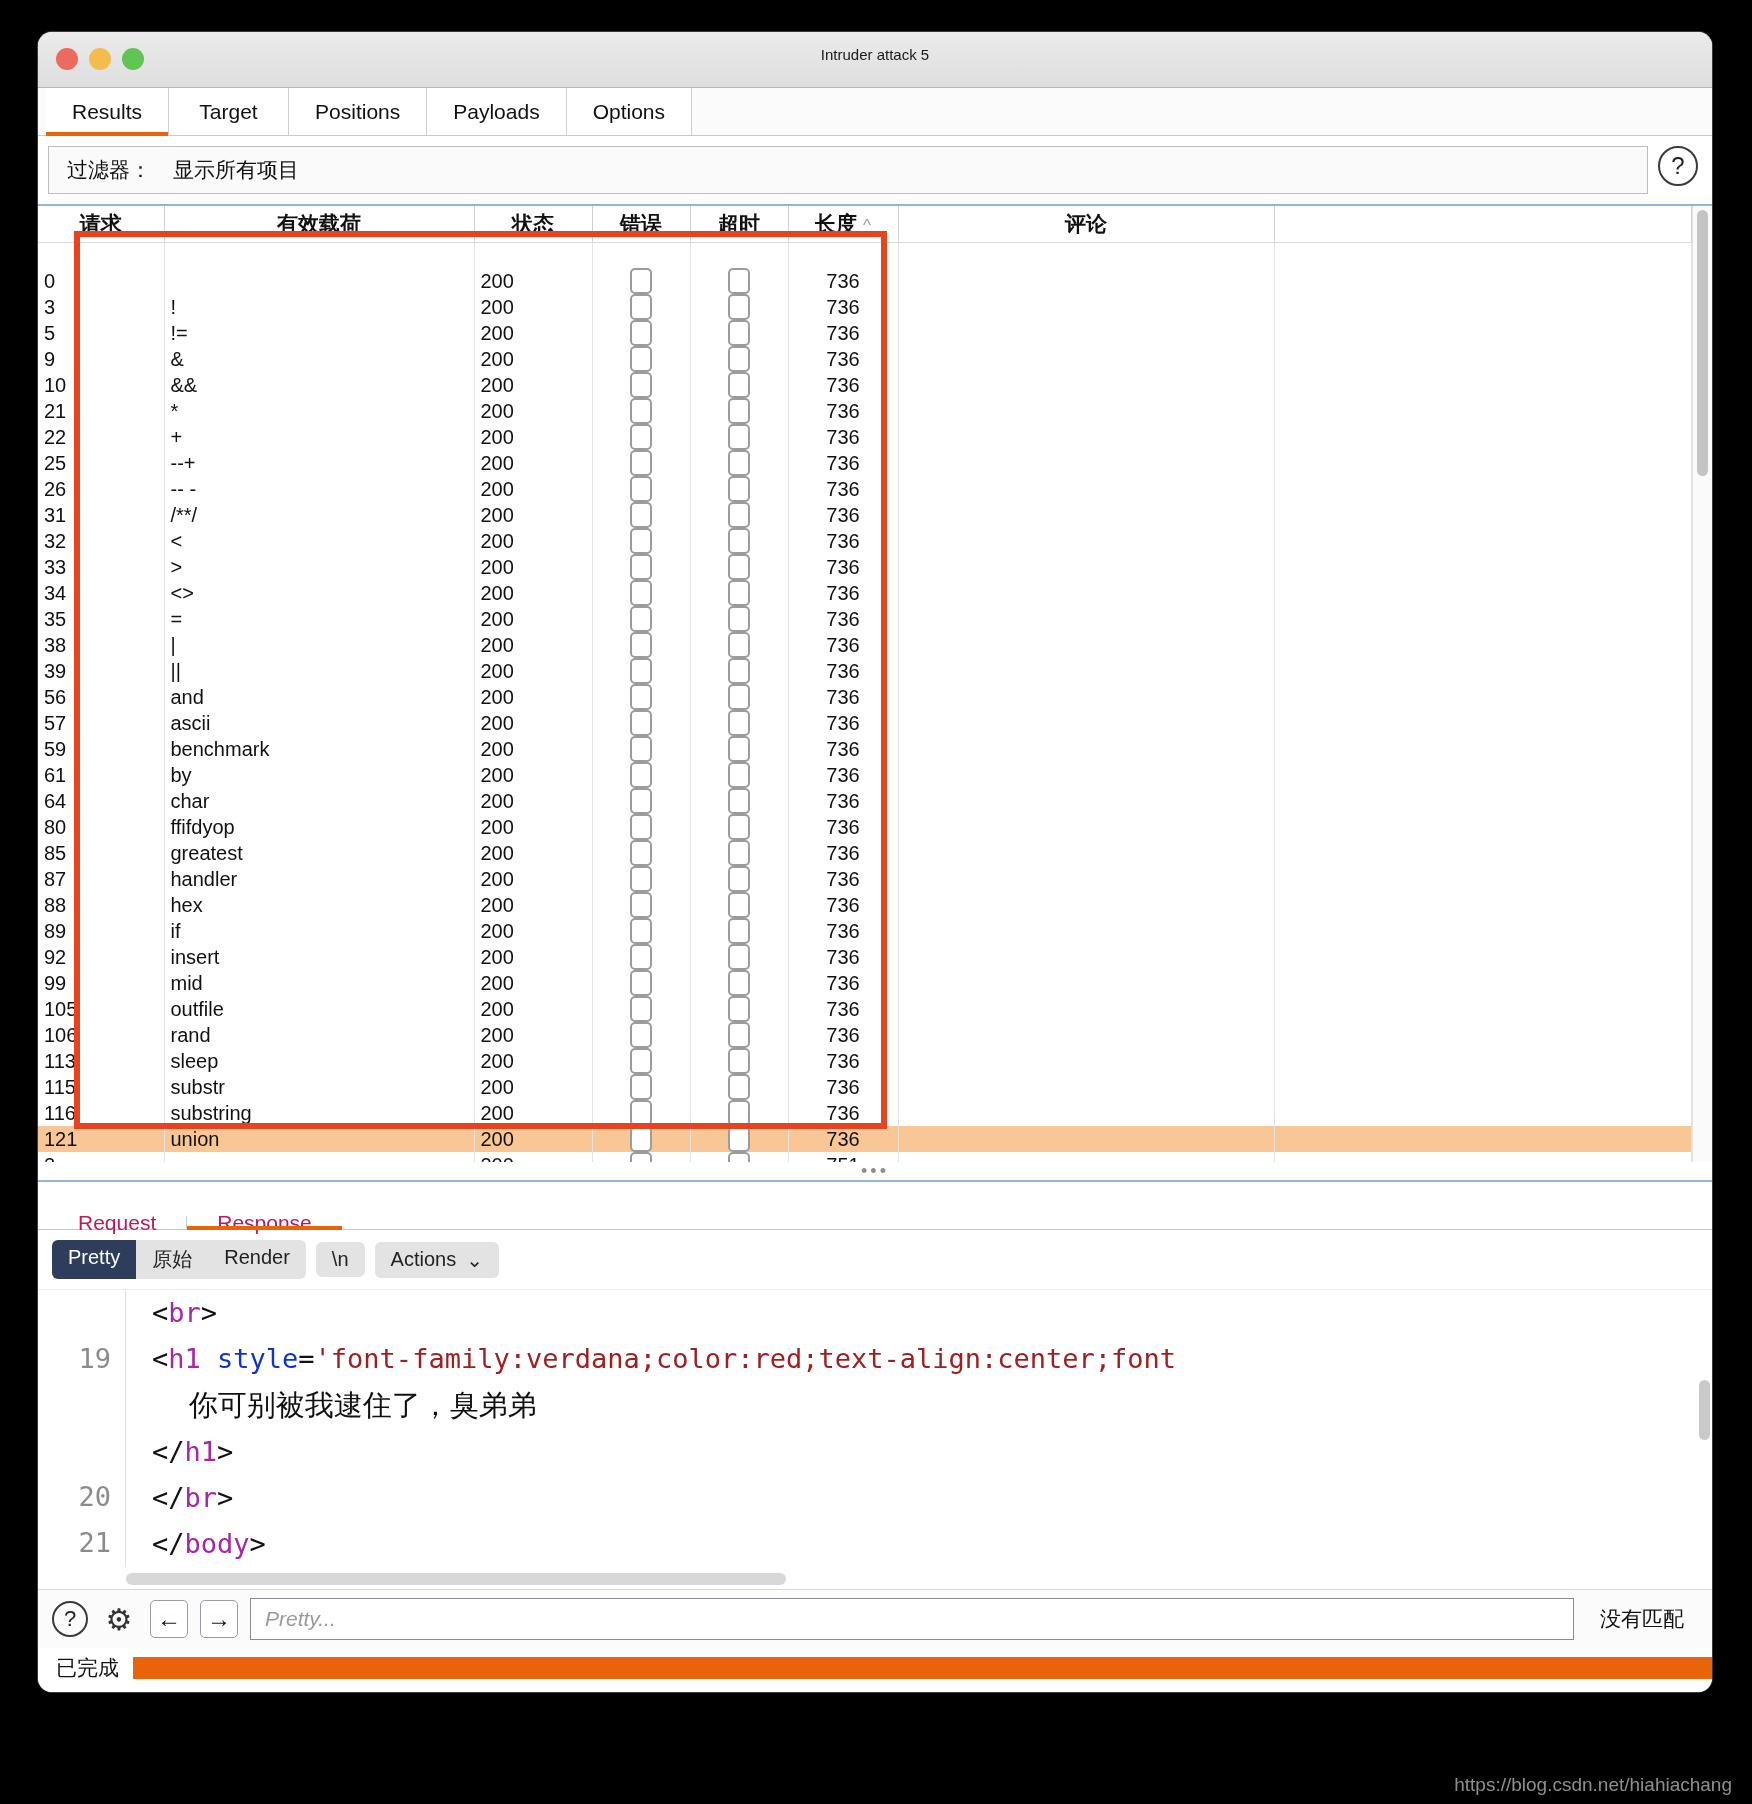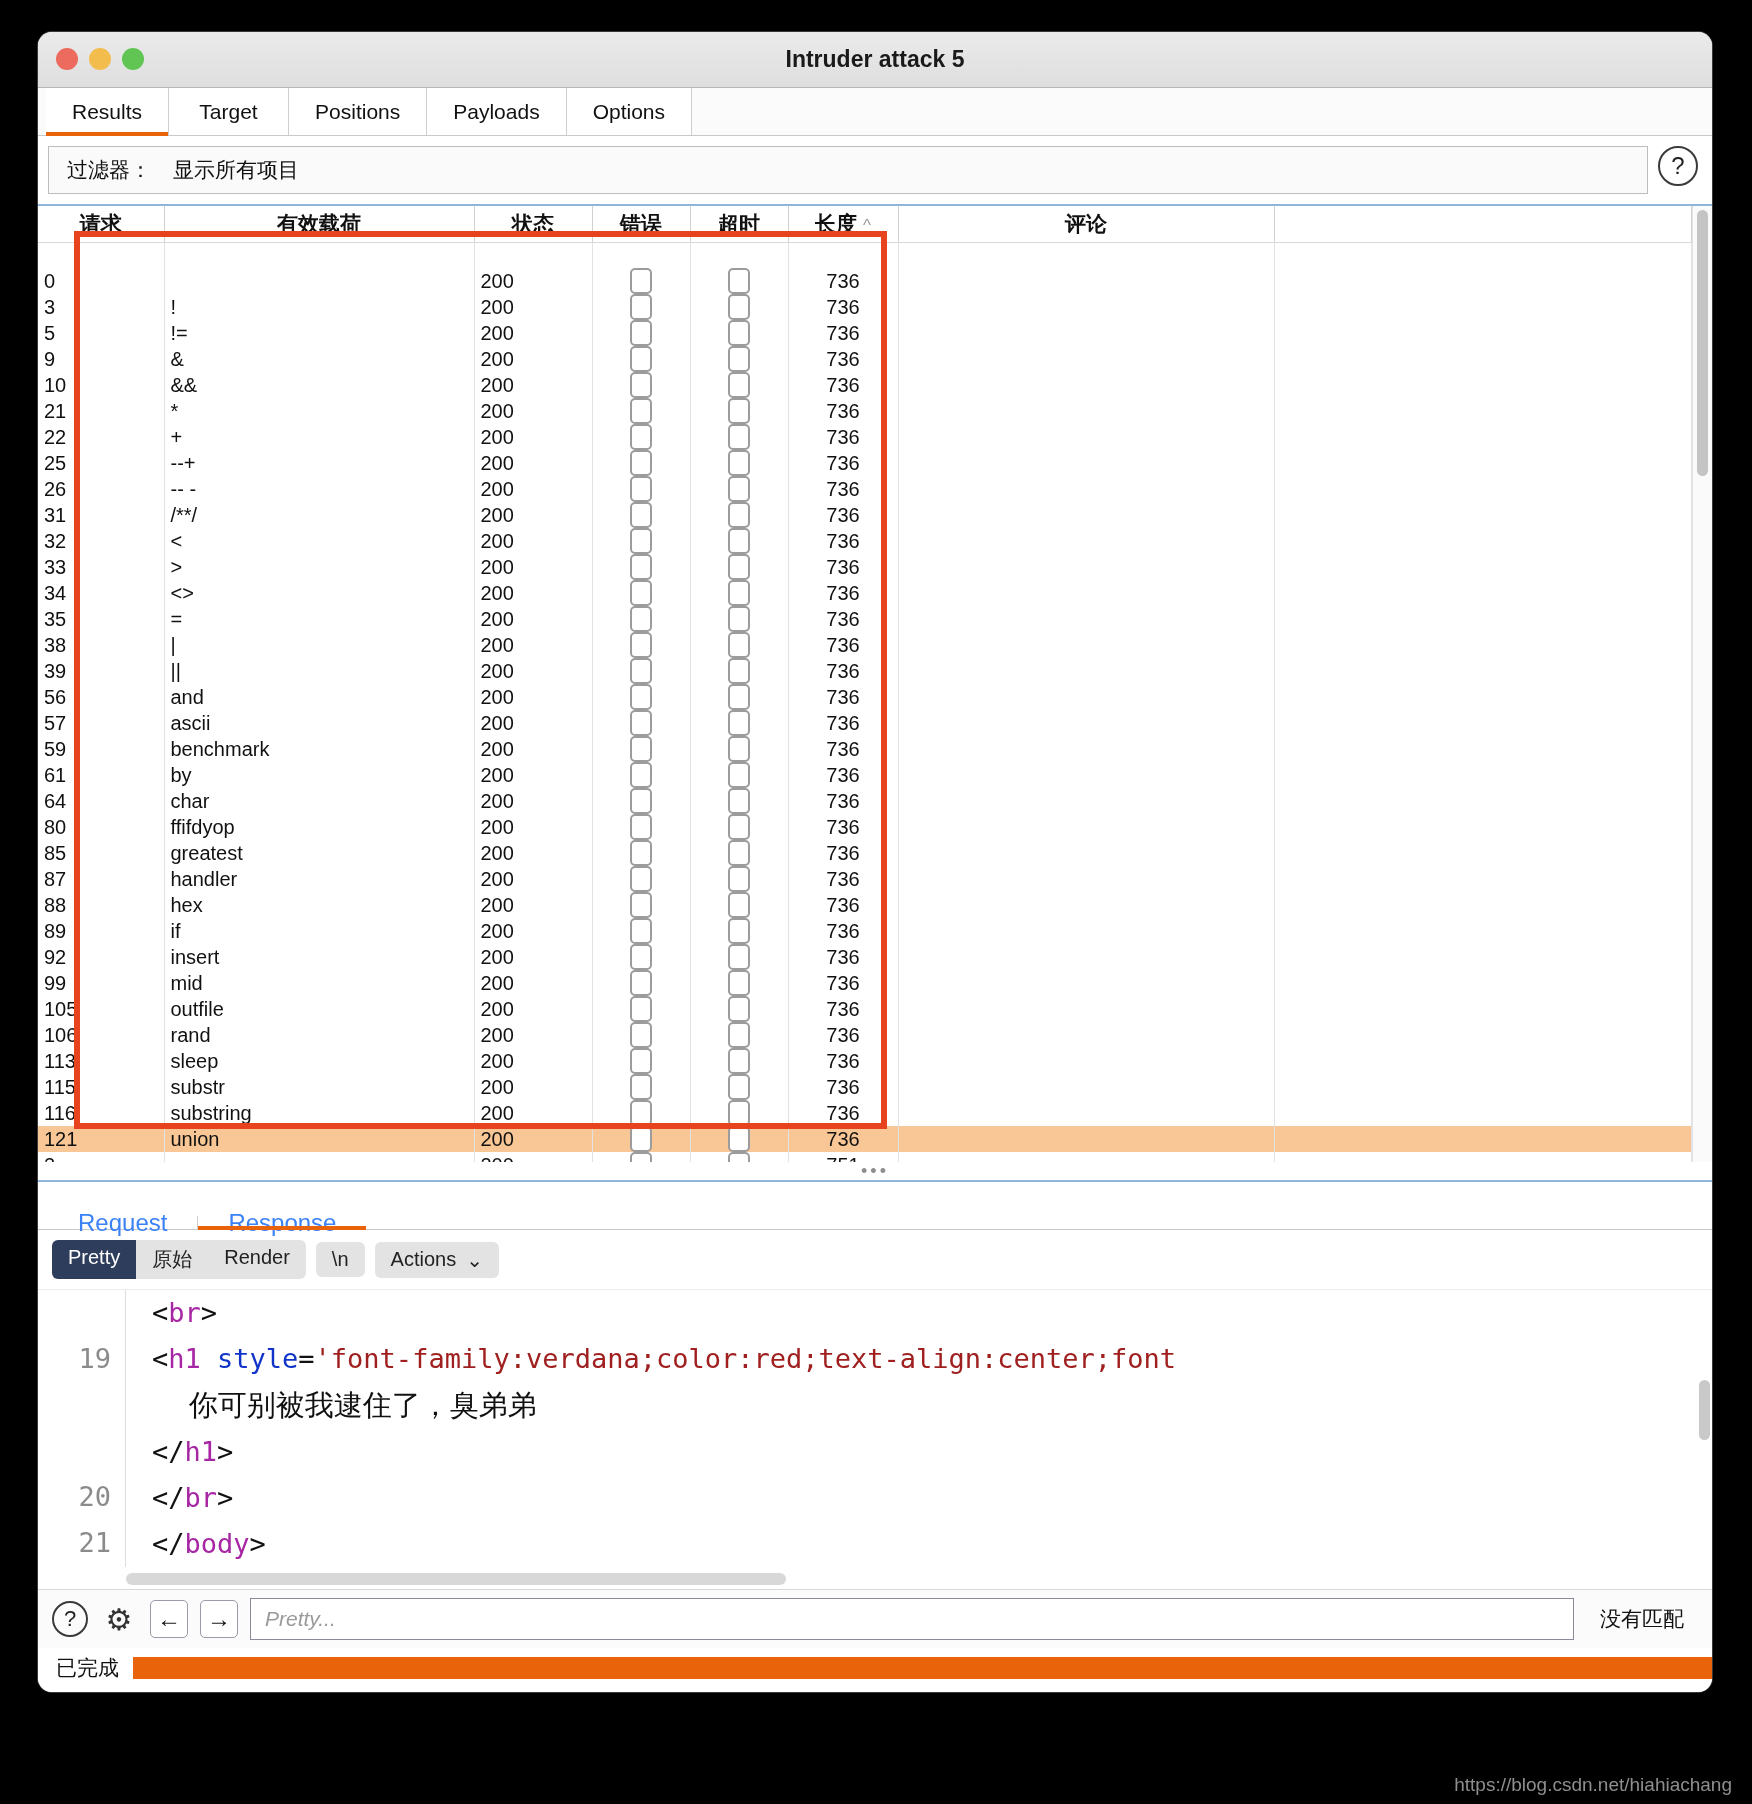--- a/index.html
+++ b/index.html
@@ -39,21 +39,21 @@
     position: absolute; left: 18px; top: 16px;
     display: flex; gap: 11px;
   }
   .dot { width: 22px; height: 22px; border-radius: 50%; }
   .dot.red { background: #ec6a5e; }
   .dot.yellow { background: #f3bd4e; }
   .dot.green { background: #61c554; }
   .win-title {
     position: absolute; left: 0; right: 0; top: 14px;
     text-align: center;
-    font-size: 23px; font-weight: bold; color: #1a1a1a;
+    font-size: 15px; font-weight: normal; color: #1a1a1a;
   }
   
   .toptabs {
     display: flex;
     height: 48px;
     background: #fbfbfb;
     border-bottom: 1px solid #c9c9c9;
     padding-left: 8px;
     flex: 0 0 auto;
   }
@@ -200,21 +200,21 @@
     height: 48px;
     background: #fff;
     border-bottom: 1px solid #c9c9c9;
     padding-left: 10px;
     flex: 0 0 auto;
   }
   .msgtab {
     position: relative;
     padding: 0 30px;
     display: flex; align-items: center; justify-content: center;
-    font-size: 24px; color: #3b82f6;
+    font-size: 21px; color: #be185d;
     border-right: 1px solid #cfcfcf;
     margin-top: 34px;
   }
   .msgtab:last-child { border-right: none; }
   .msgtab.active::after {
     content: "";
     position: absolute; left: 0; right: 0; bottom: -1px;
     height: 4px; background: #e8630a;
   }
   

